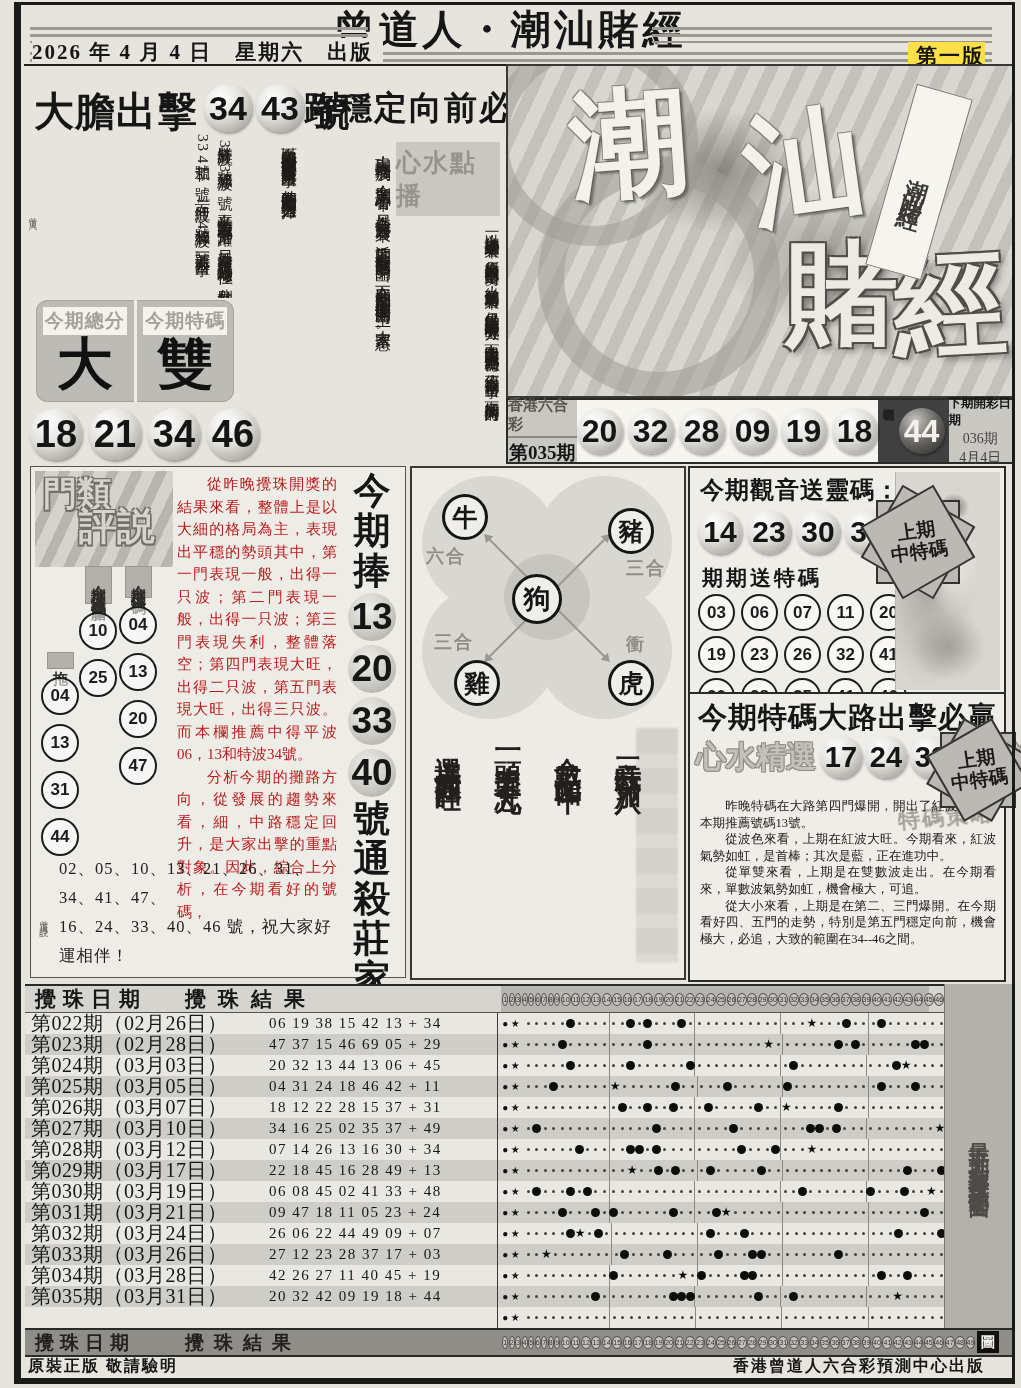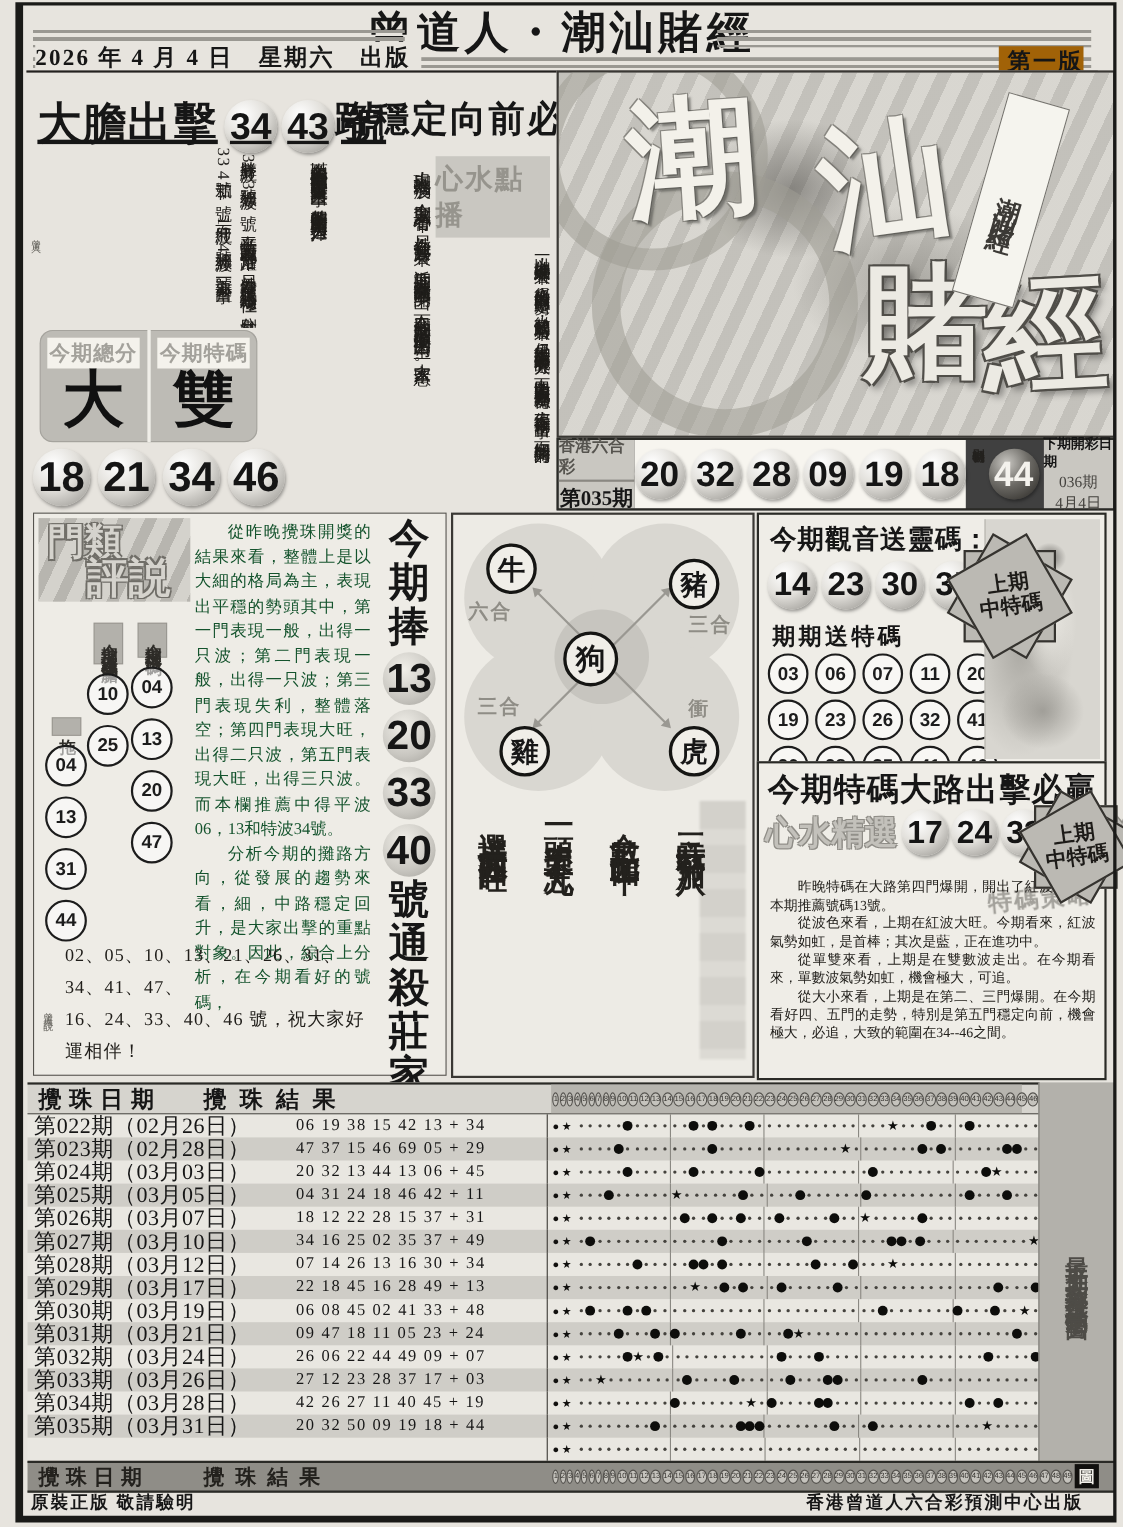--- a/index.html
+++ b/index.html
@@ -20,21 +20,21 @@
   .ball.dark{background:radial-gradient(circle at 35% 28%,#c8c6c1 0%,#6e6c67 45%,#3a3834 85%);color:#f4f2ed;}
   .sz52{width:52px;height:52px;font-size:38px;} .sz46{width:46px;height:46px;font-size:32px;}
   .sz44{width:44px;height:44px;font-size:30px;} .sz42{width:42px;height:42px;font-size:29px;}
   .sz48{width:48px;height:48px;font-size:34px;}
   .num-circle{border:2.5px solid #1c1c1c;border-radius:50%;display:inline-flex;align-items:center;justify-content:center;
         font-weight:bold;color:#1c1c1c;background:rgba(255,255,255,.55);font-family:"Liberation Sans","DejaVu Sans",sans-serif;flex:none;}
   .vart{writing-mode:vertical-rl;position:absolute;overflow:hidden;color:#1f1d1a;}
   .vsmall{writing-mode:vertical-rl;position:absolute;font-size:9px;color:#6e6c66;letter-spacing:2px;}
   .boxed{position:absolute;border:2px solid #2a2a26;background:#efede7;}
   
-  .attack-line{position:absolute;left:34px;top:84px;display:flex;align-items:flex-end;gap:6px;text-decoration:underline;}
+  .attack-line{position:absolute;left:34px;top:84px;display:flex;align-items:flex-start;gap:6px;}
   .attack-title{font-size:40px;font-weight:bold;letter-spacing:1px;}
   .score-box{position:absolute;left:36px;top:300px;width:198px;height:102px;background:#bdbbb5;border-radius:12px;
              display:flex;box-shadow:inset 0 0 0 1px #a5a39d;}
   .score-cell{flex:1;display:flex;flex-direction:column;align-items:center;padding-top:7px;}
   .score-cell+.score-cell{border-left:3px solid #f0eee8;}
   .score-plate{background:#f4f2ec;width:84px;height:28px;display:flex;align-items:center;justify-content:center;
                font-size:19px;font-weight:bold;color:#a3a19b;letter-spacing:1px;}
   .score-big{font-size:56px;font-weight:bold;line-height:1.05;color:#111;}
   .score-balls{position:absolute;left:30px;top:408px;display:flex;gap:7px;}
   
@@ -63,26 +63,26 @@
   .res-left{width:95px;background:#c9c7c1;display:flex;flex-direction:column;align-items:center;justify-content:center;}
   .res-lot{font-size:15px;font-weight:bold;color:#55534e;border-bottom:2px solid #8a8882;padding-bottom:2px;margin-bottom:2px;}
   .res-issue{font-size:19px;font-weight:bold;}
   .res-balls{flex:1;display:flex;align-items:center;justify-content:center;gap:5px;background:#f7f5ef;}
   .res-sp-label{writing-mode:vertical-rl;font-size:11px;font-weight:bold;display:flex;align-items:center;margin:0 3px;color:#23211e;}
   .res-right{width:88px;background:#c9c7c1;display:flex;flex-direction:column;align-items:center;justify-content:center;gap:1px;}
   .res-next-label{font-size:12.5px;font-weight:bold;}
   .res-next{font-size:14px;color:#45433f;}
   
   .review-box{position:absolute;left:30px;top:466px;width:374px;height:510px;border:1px solid #55534e;background:#eeece6;}
-  .review-title{position:absolute;left:4px;top:4px;width:138px;height:76px;overflow:hidden;
+  .review-title{position:absolute;left:4px;top:4px;width:138px;height:96px;overflow:hidden;
       background:repeating-linear-gradient(115deg,#b7b5af 0 10px,#d4d2cc 10px 22px);}
   .rt-line{font-weight:bold;color:#d5d3cd;line-height:1;
       text-shadow:1.5px 1.5px 0 #706e68,-1.5px -1.5px 0 #706e68,1.5px -1.5px 0 #706e68,-1.5px 1.5px 0 #706e68;}
   .review-art{position:absolute;left:146px;top:6px;width:160px;height:382px;font-size:15px;line-height:1.5;
-      text-align:justify;color:#14532d;}
+      text-align:justify;color:#b91c1c;}
   .review-art p{margin:0;text-indent:2em;}
   .numlines{position:absolute;left:28px;top:388px;width:286px;font-size:16.5px;letter-spacing:1px;line-height:1.75;color:#201e1a;}
   .stack{position:absolute;display:flex;flex-direction:column;align-items:center;gap:9px;}
   .stack-label{background:#b3b1ab;color:#2e2c28;font-weight:bold;writing-mode:vertical-rl;letter-spacing:3px;
       padding:6px 3px;font-size:15px;display:flex;align-items:center;box-shadow:0 0 0 1px #98968f;}
   .stack .num-circle{width:34px;height:34px;font-size:17px;}
   .pick-col{position:absolute;left:310px;top:4px;width:62px;height:502px;display:flex;flex-direction:column;align-items:center;}
   .vchar{font-size:37px;font-weight:bold;line-height:1.08;}
   .pick-ball{width:48px;height:48px;border-radius:50%;margin:2px 0;flex:none;
       background:radial-gradient(circle at 40% 32%,#f1efe9,#c9c7c1 60%,#a3a19b);
@@ -170,21 +170,21 @@
 <body>
 
 <div class="page">
   <div class="frame"></div>
 
   <div class="masthead">曾道人・潮汕賭經</div>
   <div class="stripe-band" style="left:30px;top:27px;width:338px;"></div>
   <div class="stripe-band" style="left:652px;top:27px;width:340px;"></div>
   <div class="stripe-band" style="left:30px;top:52px;width:962px;height:10px;"></div>
   <div class="dateline" style="background:#e7e4de;padding-right:10px;">2026 年 4 月 4 日　星期六　出版</div>
-  <div class="edition" style="background:#a16207;padding-left:8px;text-decoration:underline;">第一版</div>
+  <div class="edition" style="background:#fde047;padding-left:8px;text-decoration:underline;">第一版</div>
   <div class="hrule" style="left:24px;top:64px;width:974px;height:2px;"></div>
 
   <div class="attack-line">
     <span class="attack-title">大膽出擊</span>
     <span style="display:flex;gap:4px;">
         <span class="ball sz48">34</span>
         <span class="ball sz48">43</span>
       </span>
     <span class="attack-title">號</span>
   </div>
@@ -1187,21 +1187,21 @@
               <i class="t-cell"></i>
               <i class="t-cell hit"></i>
               <i class="t-cell"></i>
               <i class="t-cell"></i>
               <i class="t-cell"></i>
               <i class="t-cell"></i>
             </span>
           </div>
           <div class="t-row alt">
             <span class="t-issue">第035期（03月31日）</span>
-            <span class="t-res">20 32 50 09 19 18 + 44</span>
+            <span class="t-res">20 32 42 09 19 18 + 44</span>
             <span class="t-grid">
               <span class="t-legend">● ★</span>
               <i class="t-cell"></i>
               <i class="t-cell"></i>
               <i class="t-cell"></i>
               <i class="t-cell"></i>
               <i class="t-cell"></i>
               <i class="t-cell"></i>
               <i class="t-cell"></i>
               <i class="t-cell"></i>

